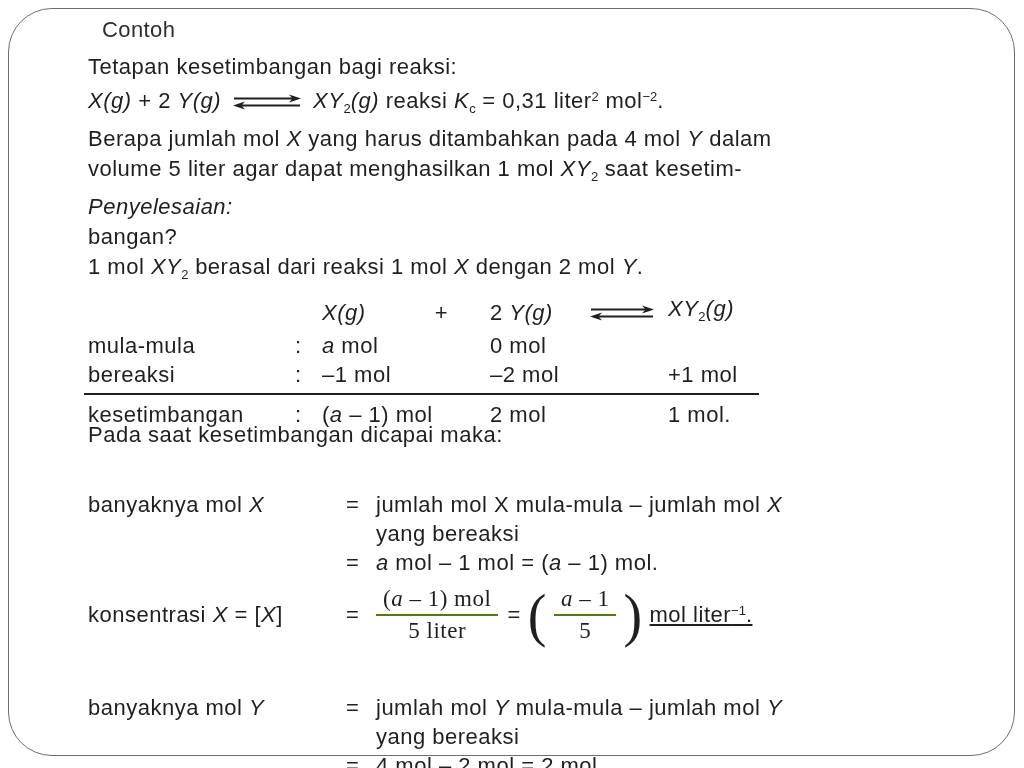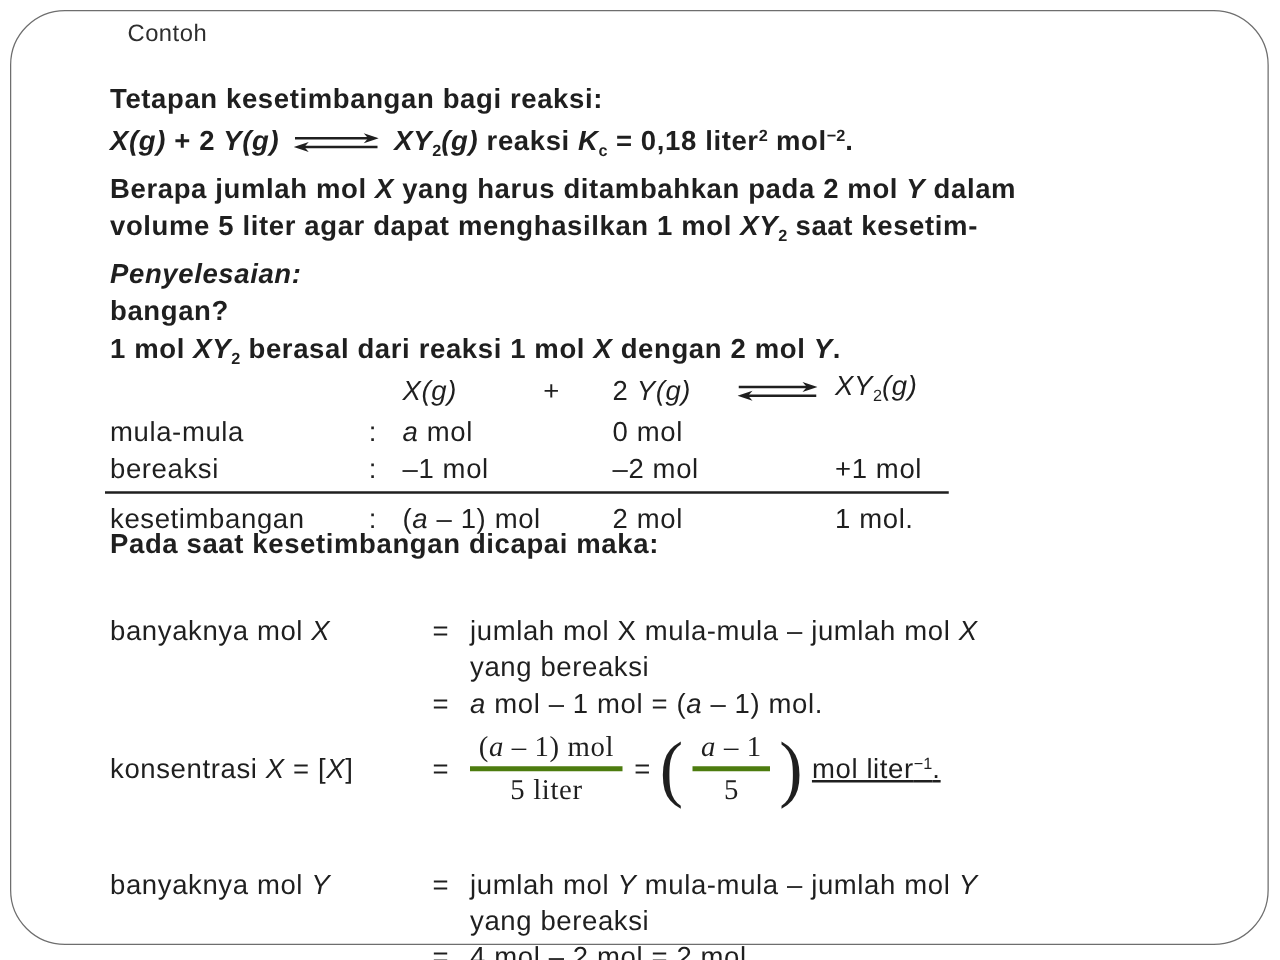--- a/index.html
+++ b/index.html
@@ -11,64 +11,64 @@
     position:relative;
     overflow:hidden;
   }
   .frame{
     position:absolute;left:8px;top:8px;width:1007px;height:748px;
     border:1.4px solid #6e6e6e;border-radius:44px;
     box-sizing:border-box;
   }
   .slide-title{
     position:absolute;left:102px;top:17px;
-    font-size:19px;color:#2e2e2e;letter-spacing:0.4px;
+    font-size:22px;color:#2e2e2e;letter-spacing:0.4px;
   }
   .txt{font-size:22px;letter-spacing:0.5px;}
-  .problem{position:absolute;left:88px;top:64px;width:870px;line-height:30px;font-weight:bold;}
+  .problem{position:absolute;left:88px;top:52px;width:870px;line-height:30px;}
   .line{min-height:30px;}
   .it{font-style:italic;}
   .sub{font-size:13px;vertical-align:-5px;letter-spacing:0;}
   .sup{font-size:13px;vertical-align:7px;letter-spacing:0;}
   .arrow{display:inline-block;vertical-align:middle;margin:0 12px;}
   
   .ice{position:absolute;left:88px;top:294px;line-height:29px;}
   .trow{display:grid;grid-template-columns:207px 27px 168px 178px 120px;}
   .hcell{display:flex;justify-content:space-between;align-items:center;}
   .c2h{padding-right:42px;}
   .c3h{padding-right:14px;}
   .c3h .arrow{margin:0;}
   .ice-rule{height:2px;background:#1f1f1f;width:675px;margin:4px 0 5px -4px;}
   
   .post{position:absolute;left:88px;top:420px;}
-  .intro{line-height:30px;font-weight:bold;}
+  .intro{line-height:30px;}
   .eqgrid{display:grid;grid-template-columns:258px 30px 1fr;line-height:29px;margin-top:40px;}
   .concrow{display:grid;grid-template-columns:258px 30px 1fr;align-items:center;min-height:76px;}
   .conc-rhs{display:flex;align-items:center;gap:9px;}
   .frac{display:inline-block;text-align:center;font-family:"Liberation Serif","DejaVu Serif",serif;font-size:23px;letter-spacing:0.5px;line-height:1.2;}
   .frac .num,.frac .den{display:block;padding:1px 7px;}
-  .frac .den{border-top:4px solid #4d7c0f;}
+  .frac .den{border-top:2px solid #4d7c0f;}
   .bigparen{font-family:"Liberation Serif","DejaVu Serif",serif;font-size:56px;font-weight:400;display:inline-block;transform:scaleY(1.06);line-height:0.9;margin:0 -2px;}
   .tail{white-space:nowrap;text-decoration:underline;}
 </style>
 </head>
 <body>
 
 <div class="frame"></div>
 <div class="slide-title">Contoh</div>
 
 <div class="problem txt">
   <div class="line"><span>Tetapan kesetimbangan bagi reaksi:</span></div>
   <div class="line"><span class="it">X(g)</span><span> + 2 </span><span class="it">Y(g)</span><svg class="arrow" width="68" height="16" viewBox="0 0 68 16">
         <line x1="1" y1="4.5" x2="60" y2="4.5" stroke="#1f1f1f" stroke-width="2"></line>
         <path d="M68 4.5 L56 0.5 L59.5 4.5 L56 8.5 Z" fill="#1f1f1f"></path>
         <line x1="8" y1="11.5" x2="67" y2="11.5" stroke="#1f1f1f" stroke-width="2"></line>
         <path d="M0 11.5 L12 7.5 L8.5 11.5 L12 15.5 Z" fill="#1f1f1f"></path>
-      </svg><span class="it">XY</span><span class="sub">2</span><span class="it">(g)</span><span> reaksi </span><span class="it">K</span><span class="sub">c</span><span> = 0,18 liter</span><span class="sup">2</span><span> mol</span><span class="sup">−2</span><span>.</span></div>
-  <div class="line"><span>Berapa jumlah mol </span><span class="it">X</span><span> yang harus ditambahkan pada 2 mol </span><span class="it">Y</span><span> dalam</span></div>
+      </svg><span class="it">XY</span><span class="sub">2</span><span class="it">(g)</span><span> reaksi </span><span class="it">K</span><span class="sub">c</span><span> = 0,31 liter</span><span class="sup">2</span><span> mol</span><span class="sup">−2</span><span>.</span></div>
+  <div class="line"><span>Berapa jumlah mol </span><span class="it">X</span><span> yang harus ditambahkan pada 4 mol </span><span class="it">Y</span><span> dalam</span></div>
   <div class="line"><span>volume 5 liter agar dapat menghasilkan 1 mol </span><span class="it">XY</span><span class="sub">2</span><span> saat kesetim-</span></div>
   <div class="line it"><span>Penyelesaian:</span></div>
   <div class="line"><span>bangan?</span></div>
   <div class="line"><span>1 mol </span><span class="it">XY</span><span class="sub">2</span><span> berasal dari reaksi 1 mol </span><span class="it">X</span><span> dengan 2 mol </span><span class="it">Y</span><span>.</span></div>
 </div>
 
 <div class="ice txt">
   <div class="trow">
     <div></div>
     <div></div>

